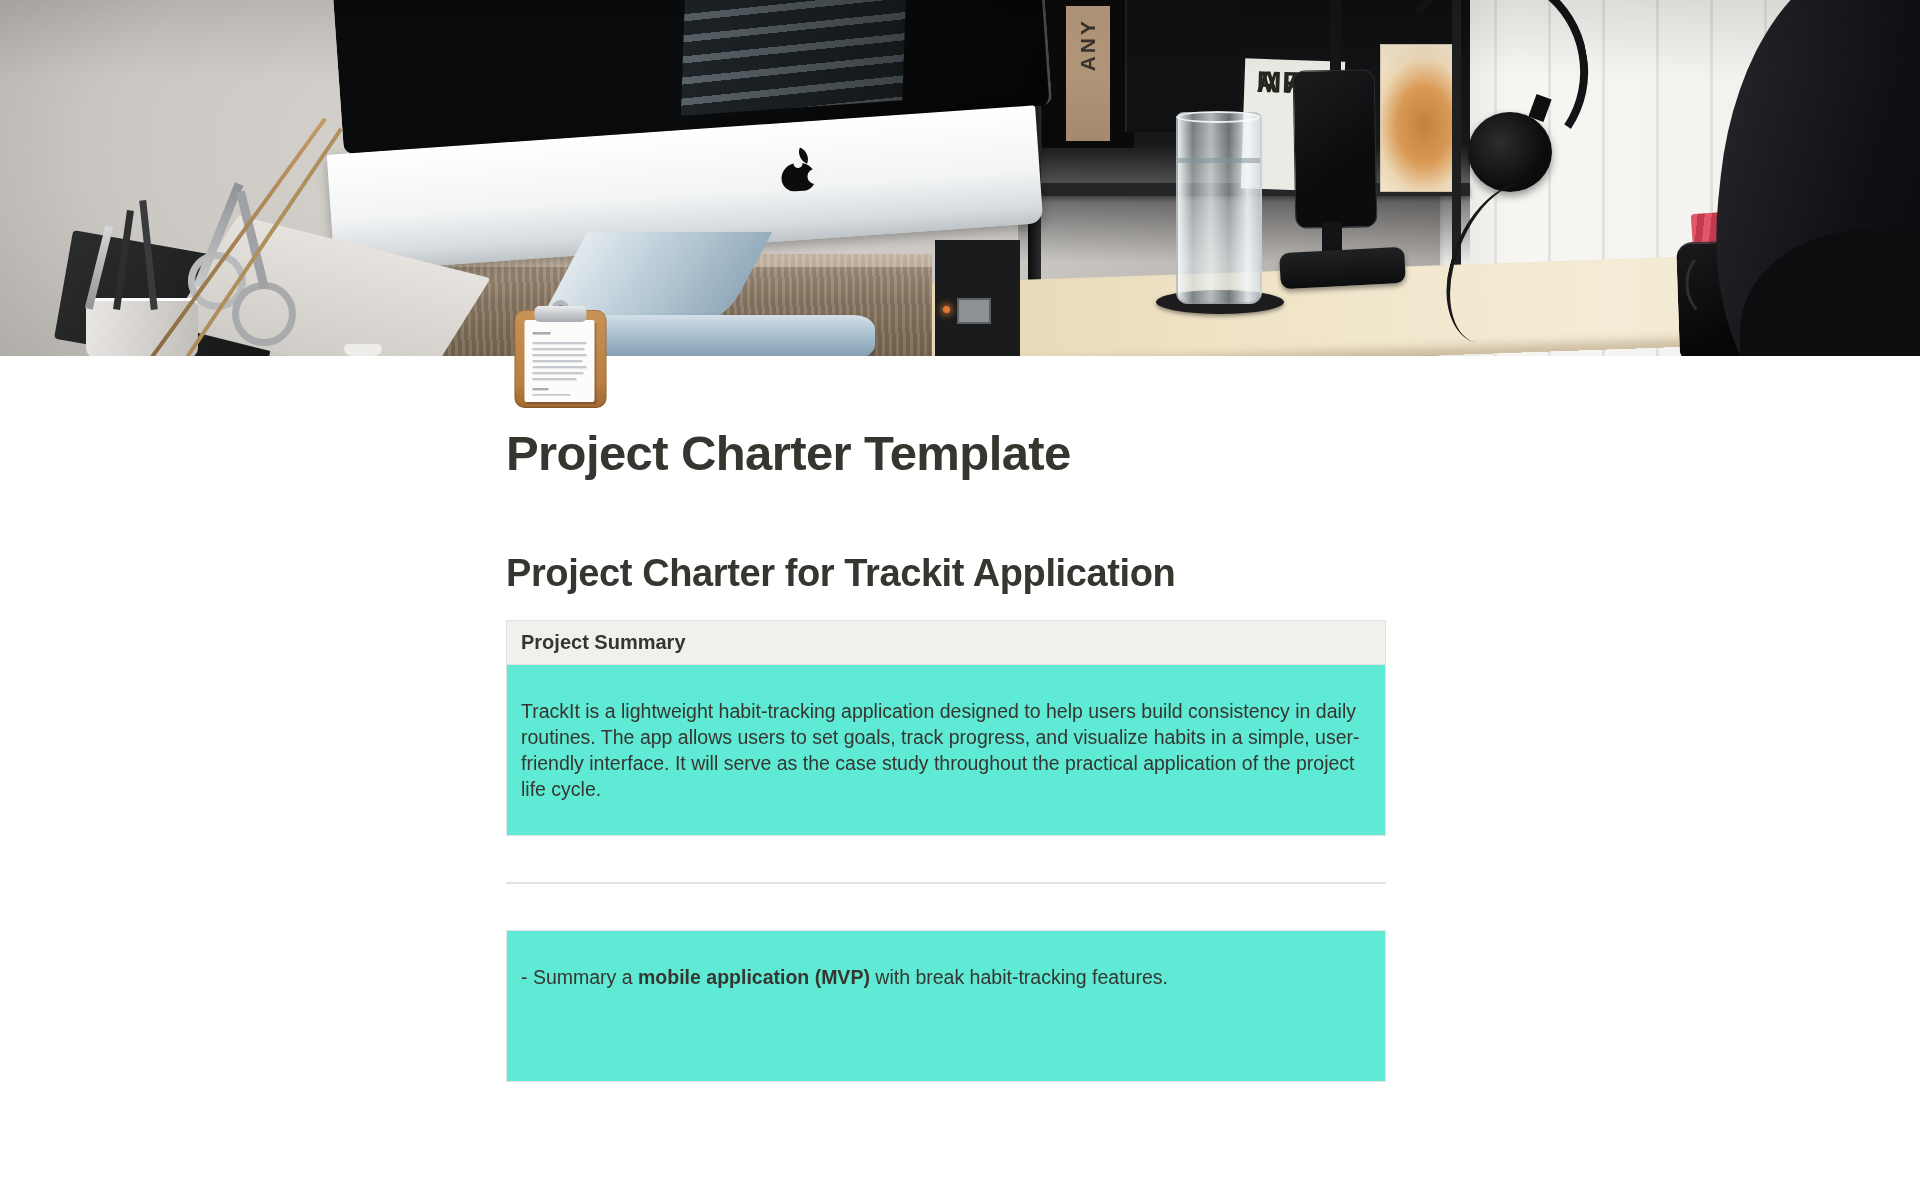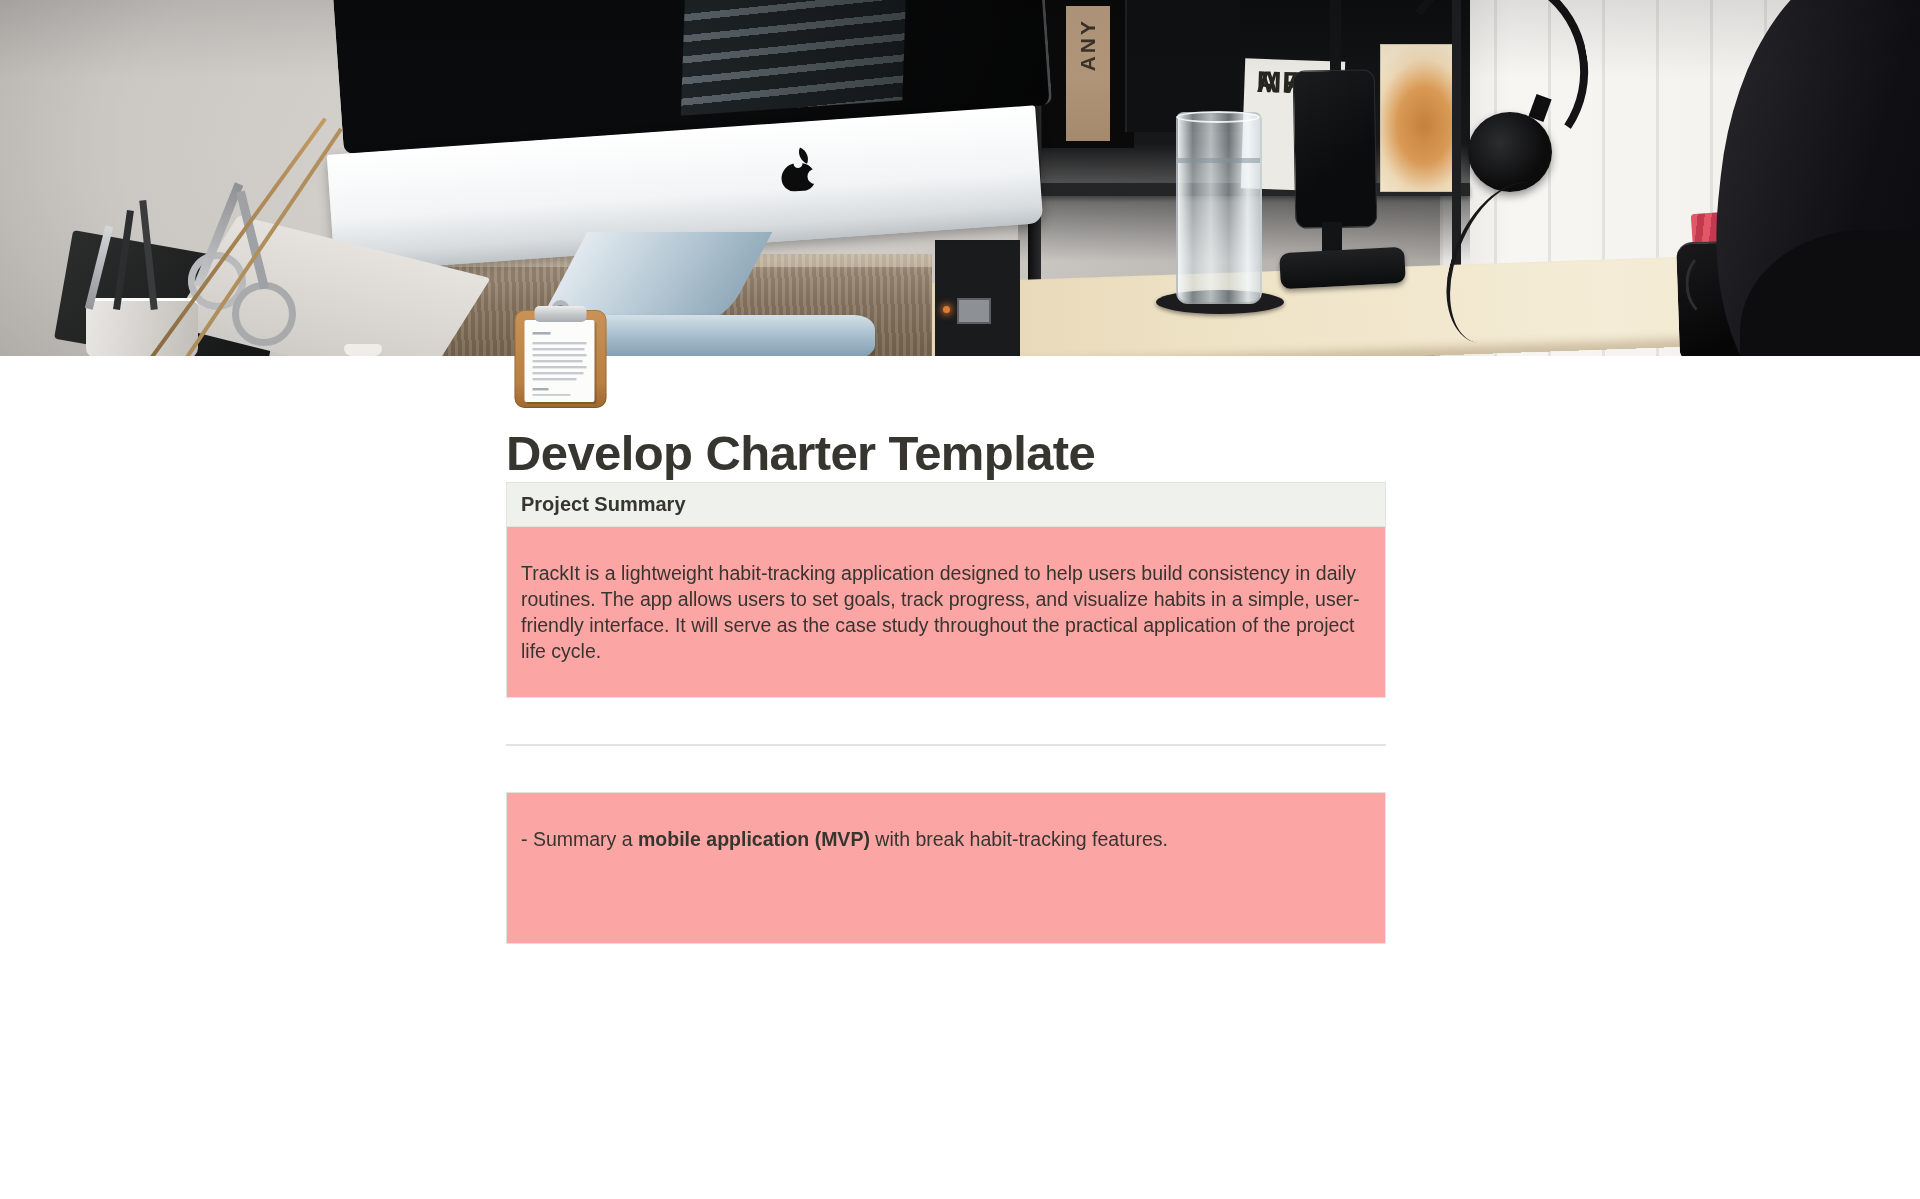--- a/index.html
+++ b/index.html
@@ -101,21 +101,21 @@
   .cv-inccup { left:344px; top:344px; width:38px; height:12px; background:#efedea; border-radius:5px 5px 8px 8px; }
   .cv-vignette { inset:0; pointer-events:none;
     background:linear-gradient(180deg, rgba(0,0,0,.10) 0%, rgba(0,0,0,0) 22%),
                radial-gradient(1500px 620px at 55% 40%, rgba(0,0,0,0) 62%, rgba(0,0,0,.14) 100%); }
 
   
   .page-icon { position:absolute; left:512px; top:298px; width:97px; height:114px; z-index:5; cursor:pointer; }
   .content { position:relative; margin-left:506px; width:880px; }
   h1.title { margin-top:68px; font-size:49px; line-height:58px; font-weight:700; letter-spacing:-0.6px; color:#37352f; }
   h2.heading { margin-top:69px; margin-bottom:24px; font-size:38px; line-height:45px; font-weight:700; letter-spacing:-0.4px; color:#37352f; }
-  .sec { border:1px solid #e4e3e1; background:#fca5a5; }
+  .sec { border:1px solid #e4e3e1; background:#5eead4; }
   .sec + .sec { margin-top:46px; }
   .sec-header { background:#eef1ec; border-bottom:1px solid #e4e3e1; padding:10px 14px;
     font-size:20px; line-height:23px; font-weight:700; color:#37352f; }
   .sec-body { padding:33px 14px; font-size:19.5px; line-height:26px; color:#37352f; }
   .sec-body .b { font-weight:700; }
   .sec-body.short { min-height:150px; }
 </style>
 </head>
 <body>
 
@@ -224,21 +224,22 @@
     <rect x="20" y="62" width="50" height="2.4" fill="#c5cad1"></rect>
     <rect x="20" y="68" width="54" height="2.4" fill="#c5cad1"></rect>
     <rect x="20" y="74" width="51" height="2.4" fill="#c5cad1"></rect>
     <rect x="20" y="80" width="44" height="2.4" fill="#c5cad1"></rect>
     <rect x="20" y="90" width="16" height="2.4" fill="#a7adb5"></rect>
     <rect x="20" y="96" width="38" height="1.8" fill="#c5cad1"></rect>
   </svg>
 </div>
 
 <div class="content">
-  <h1 class="title">Develop Charter Template</h1>
+  <h1 class="title">Project Charter Template</h1>
+  <h2 class="heading">Project Charter for Trackit Application</h2>
 
   <div class="sec">
     <div class="sec-header">Project Summary</div>
     <div class="sec-body">TrackIt is a lightweight habit-tracking application designed to help users build consistency in daily routines. The app allows users to set goals, track progress, and visualize habits in a simple, user-friendly interface. It will serve as the case study throughout the practical application of the project life cycle.</div>
   </div>
 
   <div class="sec">
   </div>
 
   <div class="sec">

